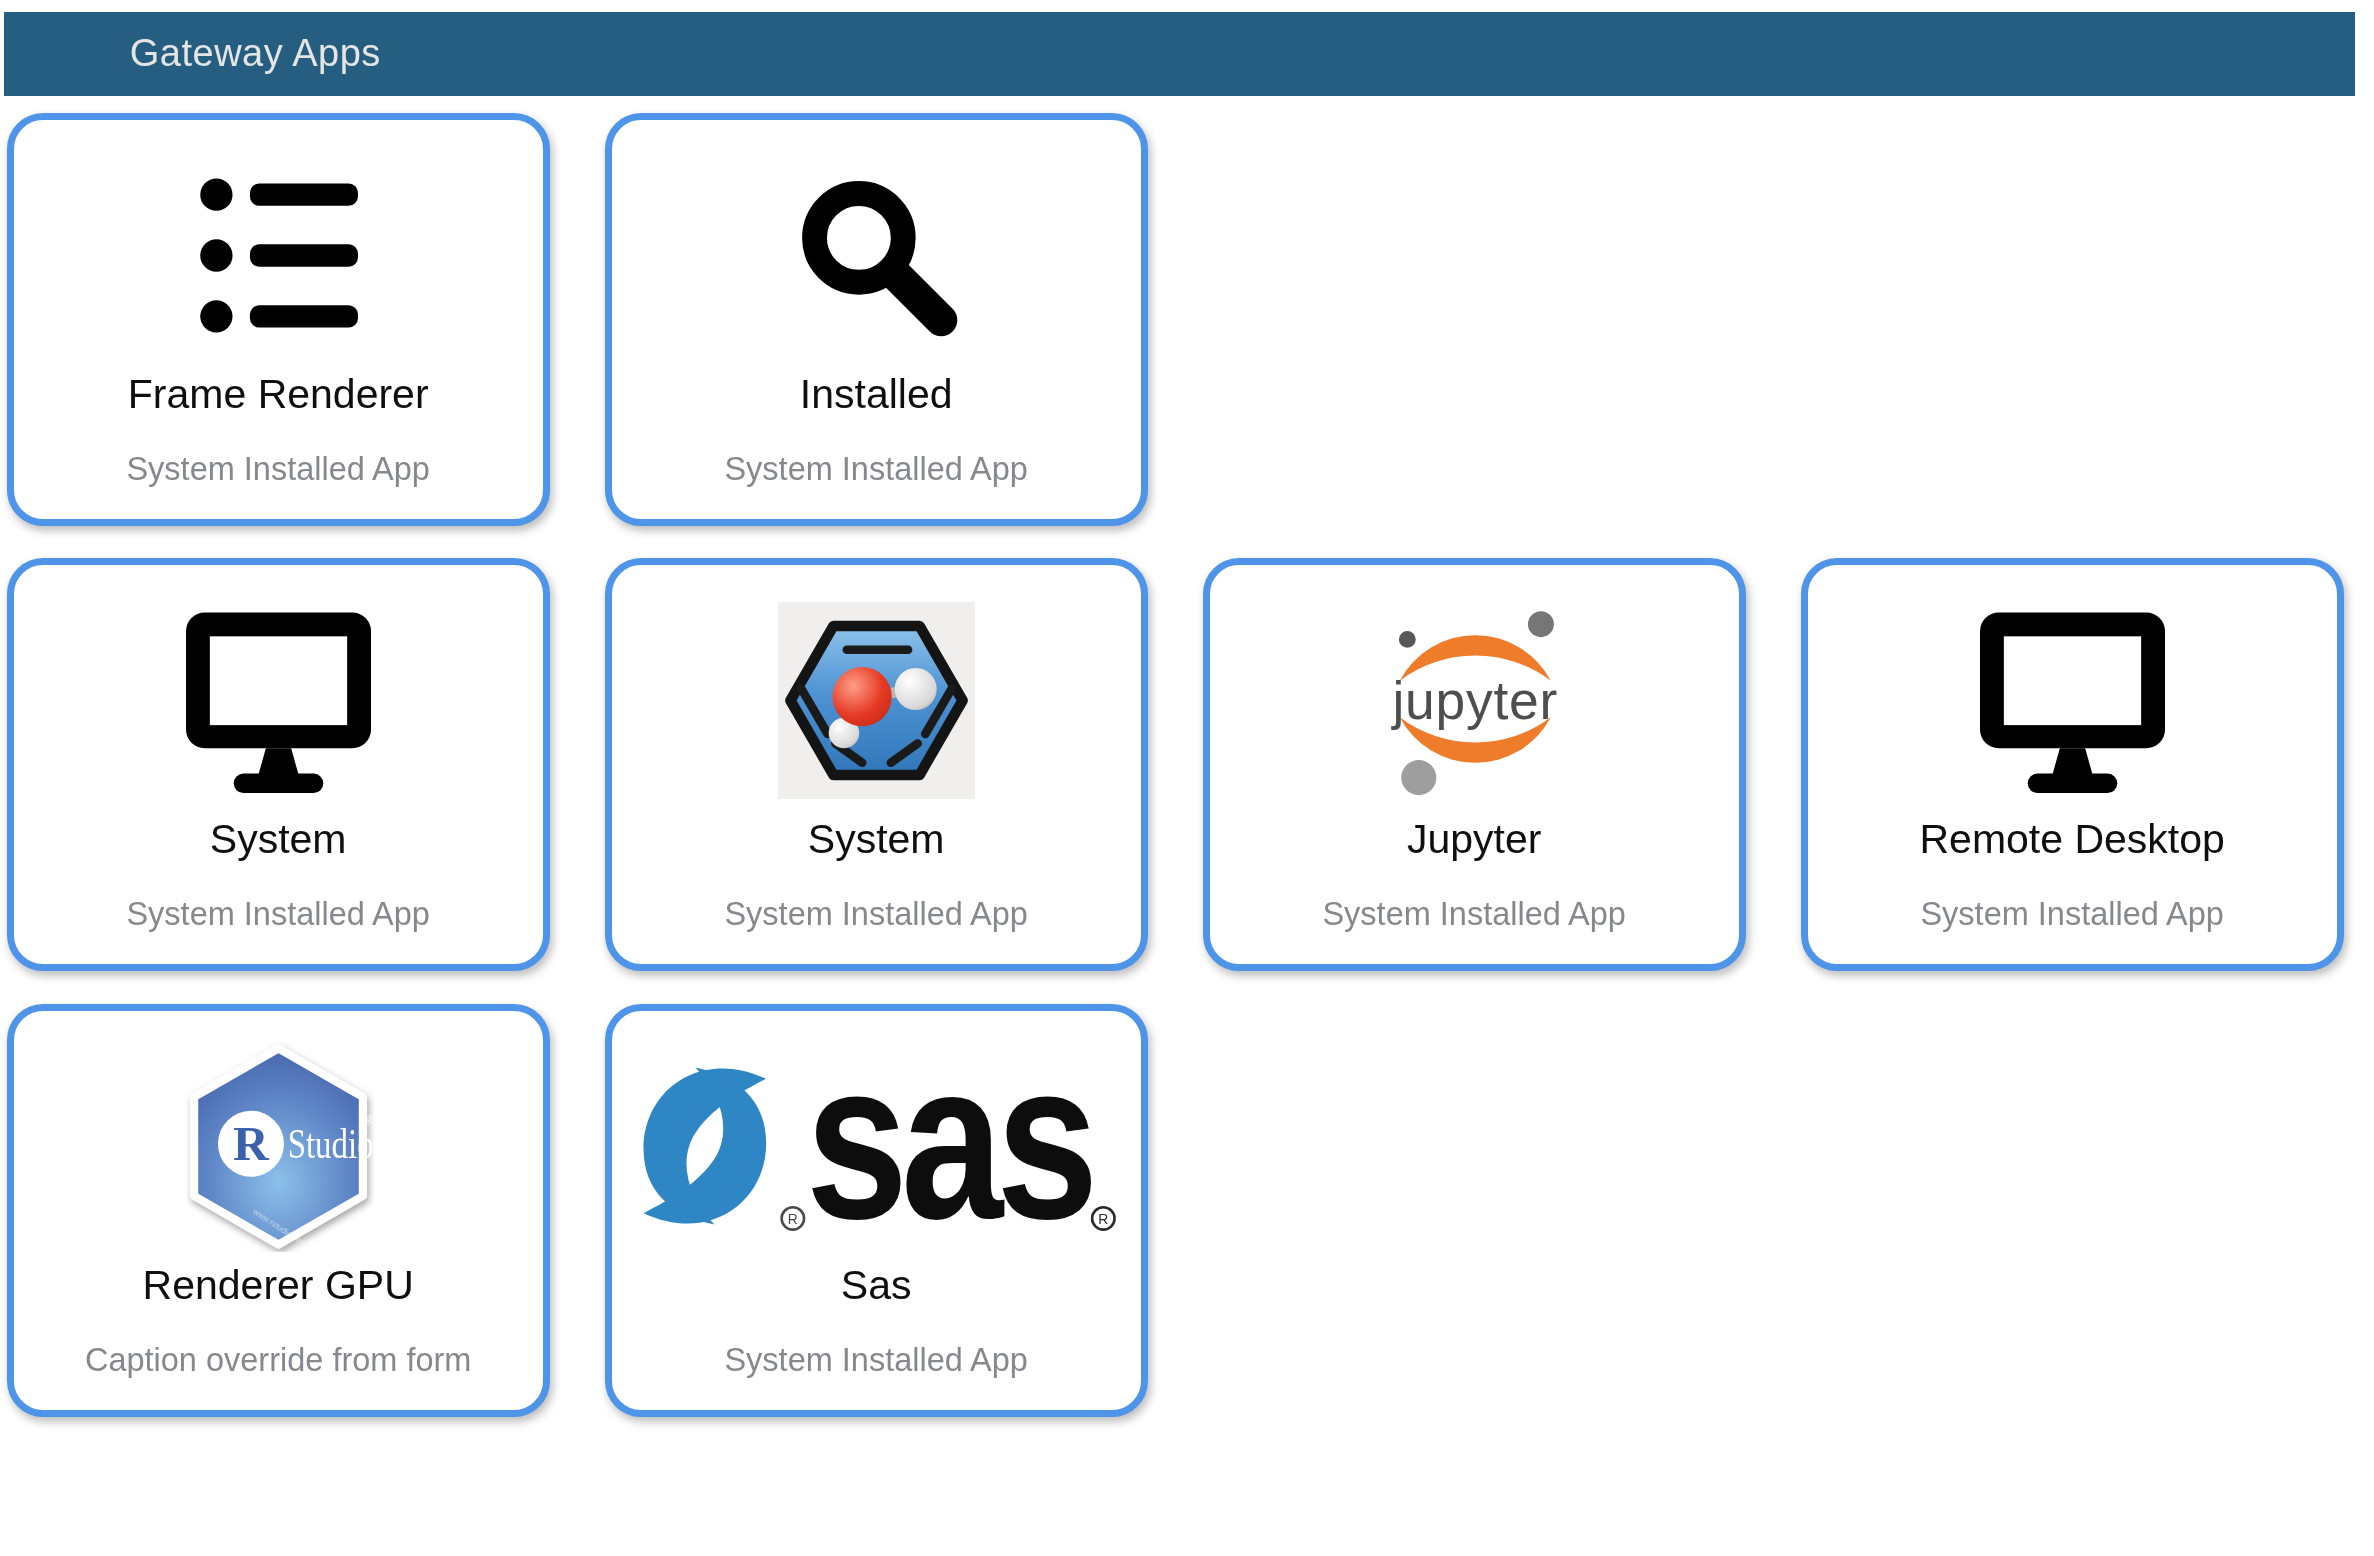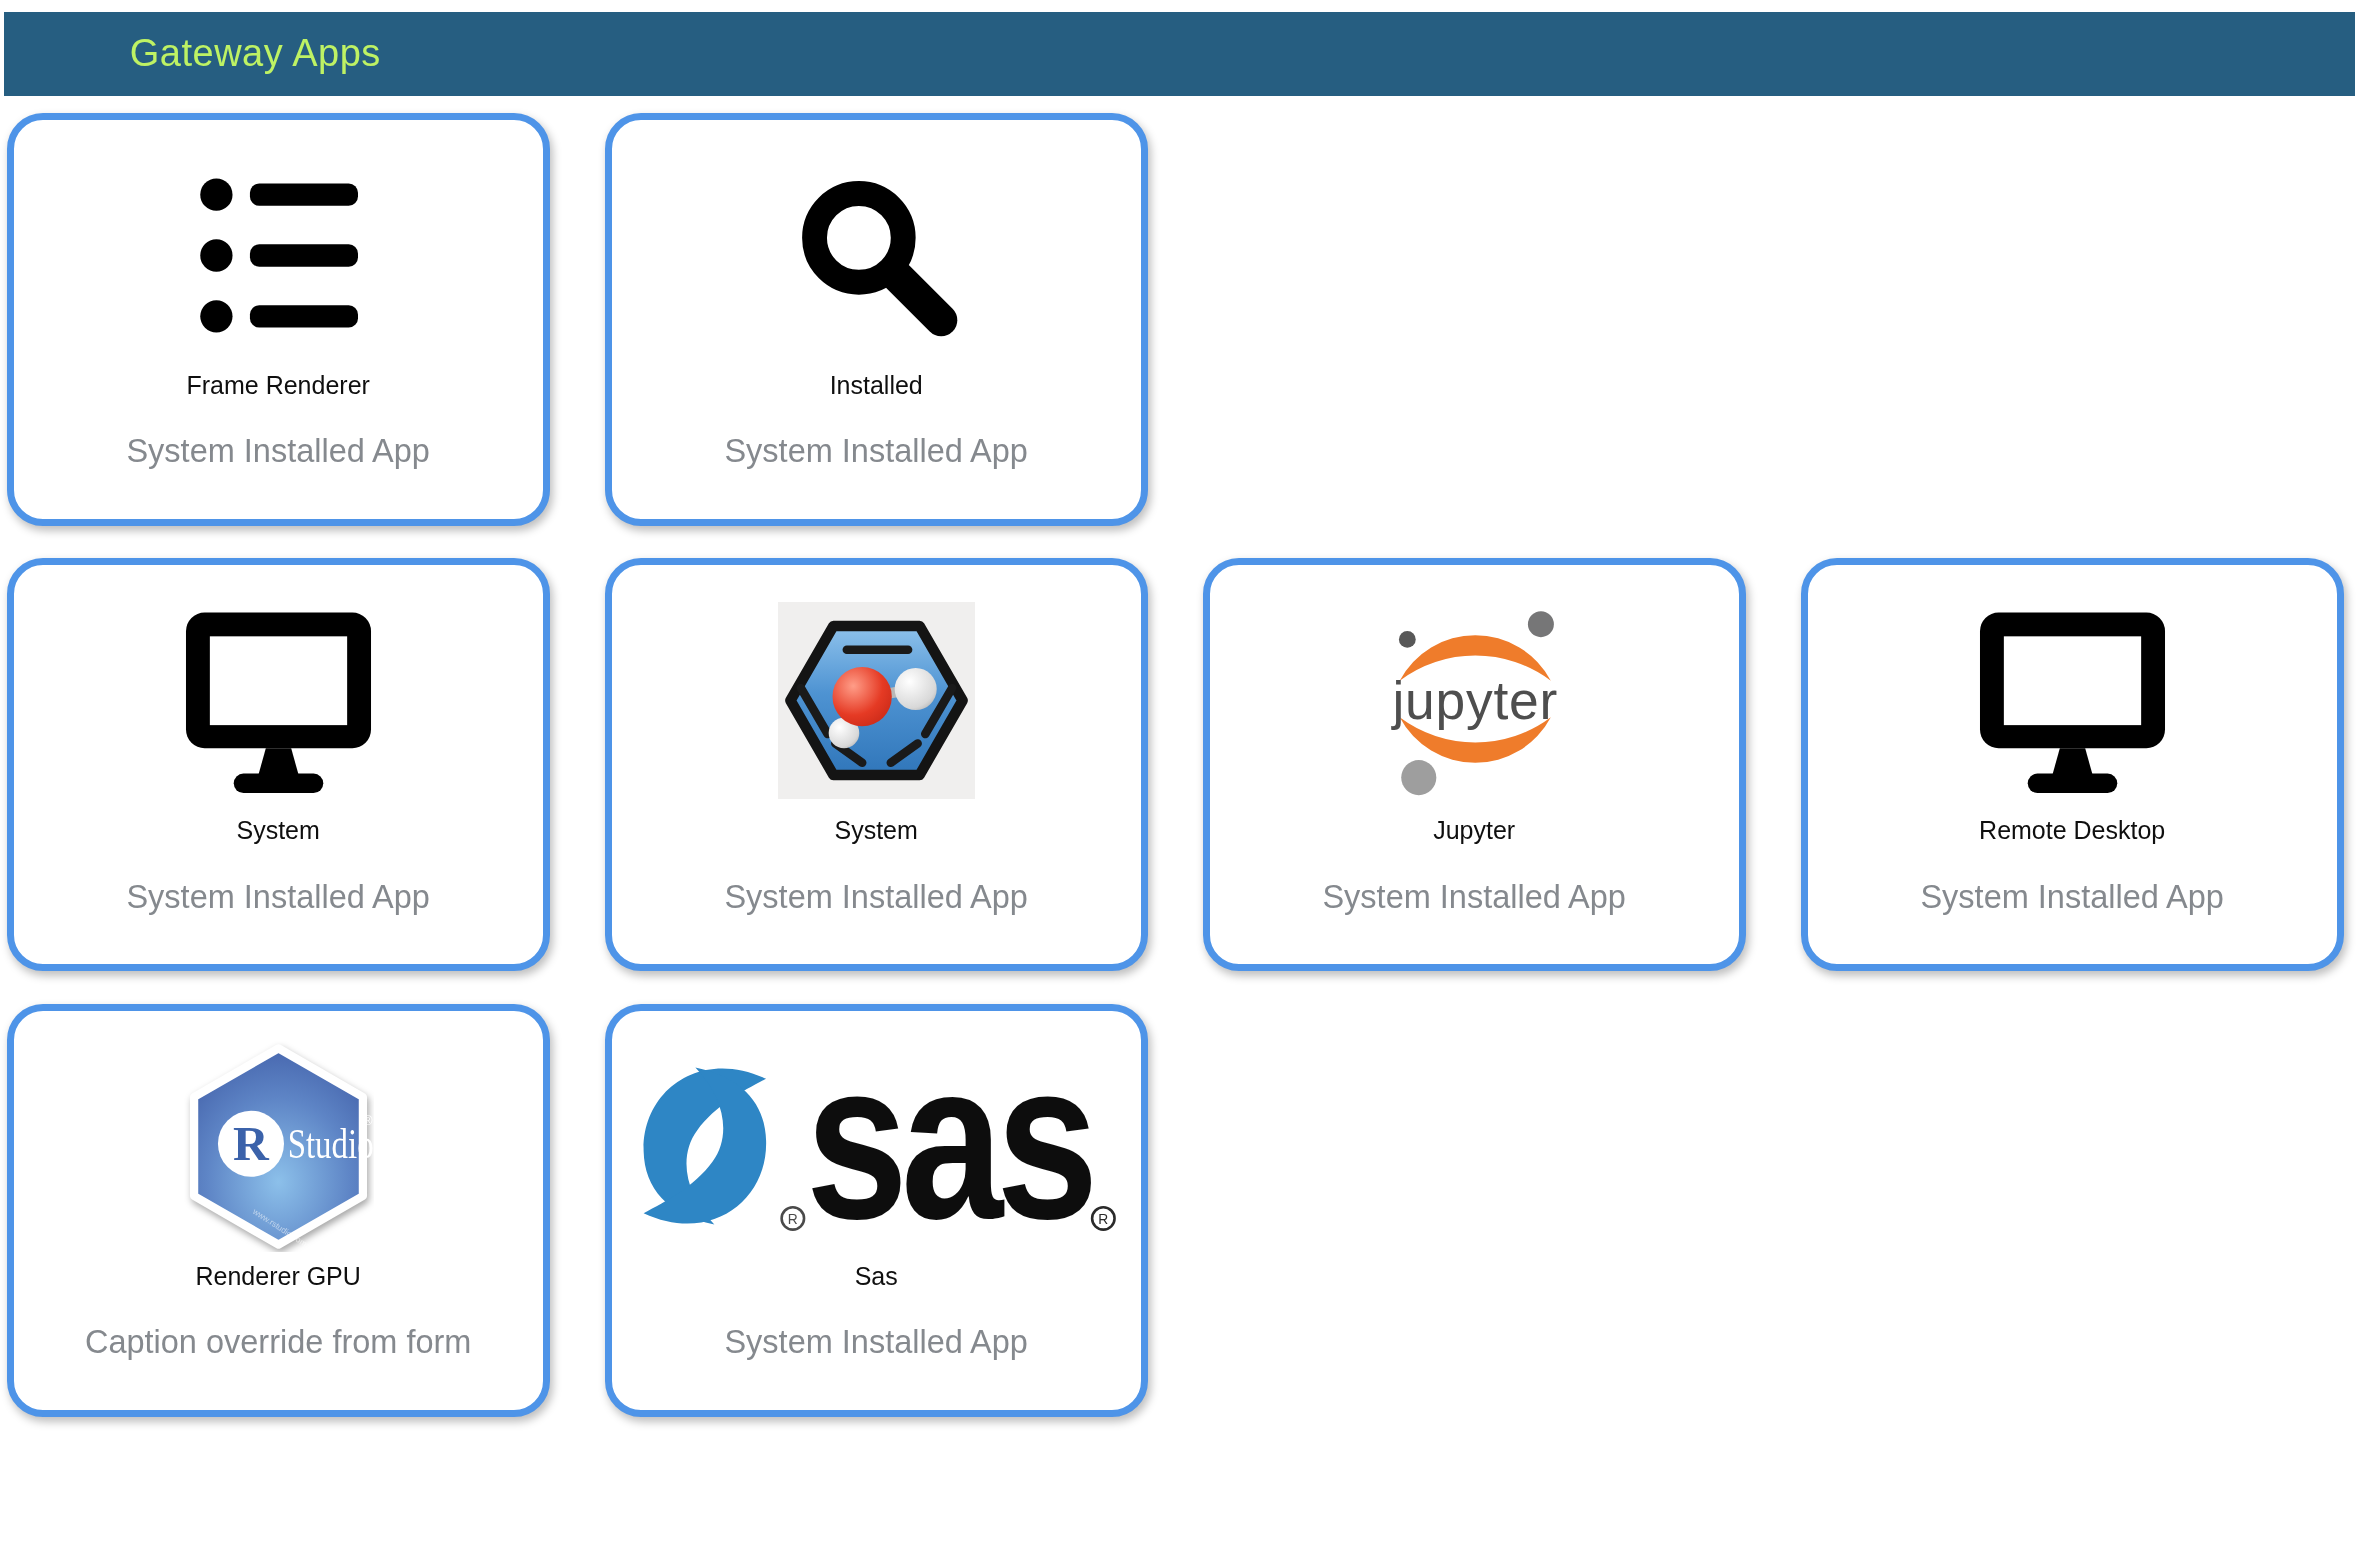--- a/index.html
+++ b/index.html
@@ -2,31 +2,31 @@
 <html><head>
 <meta charset="utf-8">
 <style>
   html,body{margin:0;padding:0;background:#fff;}
   body{min-width:2374px;font-family:"Liberation Sans",sans-serif;}
   .page{padding-top:11.5px;width:2374px;}
   .section-bar{
     height:84px;background:#265e81;margin:0 19px 17px 3.8px;
     display:flex;align-items:center;padding-left:126px;box-sizing:border-box;
   }
-  .section-title{color:#bef264;font-size:38px;font-weight:400;letter-spacing:0.5px;}
+  .section-title{color:#e5e5e5;font-size:38px;font-weight:400;letter-spacing:0.5px;}
   .card-row{display:flex;gap:55px;padding-left:6.7px;margin-bottom:32.5px;}
   .app-card{
     box-sizing:border-box;width:543px;height:413px;background:#ffffff;
     border:7.6px solid #4e94e8;border-radius:36px;
     box-shadow:2.9px 4.8px 8.6px rgba(0,0,0,0.25);
     display:flex;flex-direction:column;align-items:center;
     padding-top:34px;cursor:pointer;
   }
   .icon-box{height:203px;display:flex;align-items:center;justify-content:center;}
-  .app-title{margin-top:15.3px;font-size:25px;color:#0f0f0f;line-height:1.1;}
+  .app-title{margin-top:15.3px;font-size:41px;color:#0f0f0f;line-height:1.1;}
   .app-caption{margin-top:35px;font-size:32.5px;color:#85898e;line-height:1.1;}
   svg{display:block;}
 </style>
 </head>
 <body>
 
 <div class="page">
 
   <header class="section-bar">
     <span class="section-title">Gateway Apps</span>

